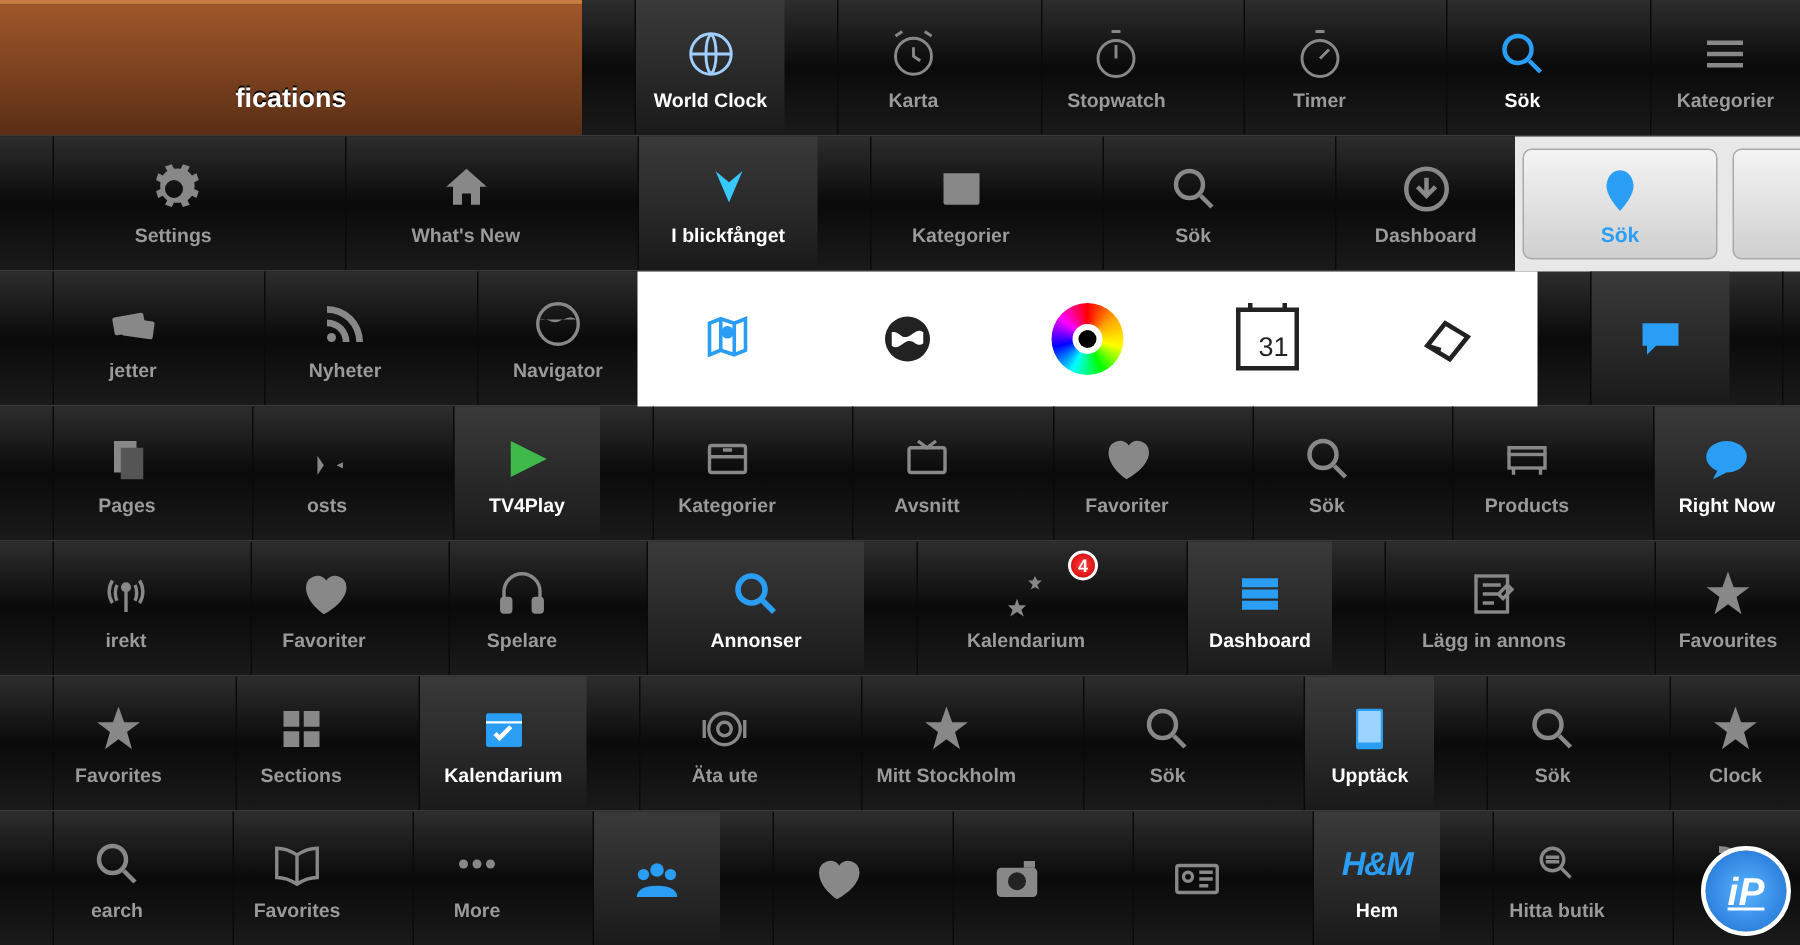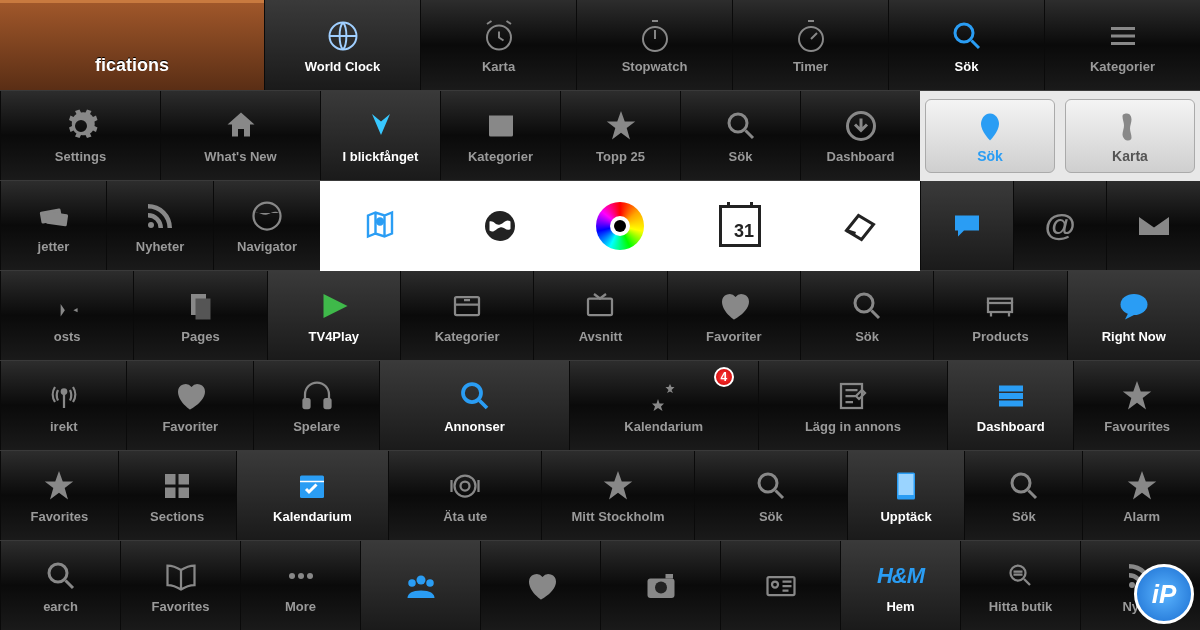--- a/index.html
+++ b/index.html
@@ -24,37 +24,38 @@
     align-items: center;
     justify-content: center;
     gap: 4px;
     color: #9a9a9a;
     font-size: 13px;
     font-weight: 600;
     text-align: center;
     position: relative;
     cursor: pointer;
     border-left: 1px solid #0a0a0a;
+    margin-left: 35px;
   }
   .cell.selected {
     background: linear-gradient(#3a3a3a, #1a1a1a);
     color: #fff;
   }
   .cell.selected .ico svg { filter: none; }
   .ico {
     width: 38px; height: 38px;
     display: flex; align-items: center; justify-content: center;
     color: #888;
   }
   .cell.selected .ico, .cell.blue .ico { color: #2a9df4; }
   .toprow {
     display: flex; width: 100%; height: 90px;
   }
   .toprow .left {
-    width: 264px; height: 90px;
+    width: 388px; height: 90px;
     background: linear-gradient(#a0572a, #5a2e15);
     display: flex;
     border-top: 3px solid #c97a3f;
     gap: 26px;
   }
   .toprow .left .btn {
     flex: 1; display: flex; align-items: flex-end; justify-content: center;
     color: #fff; font-weight: 700; padding-bottom: 14px; font-size: 18px;
     text-shadow: 0 -1px 0 #000;
   }
@@ -98,38 +99,39 @@
     display: flex; align-items: center; justify-content: center;
     border: 2px solid #fff;
   }
   .ip-badge {
     position: absolute; right: 6px; bottom: 6px;
     width: 60px; height: 60px; border-radius: 30px;
     background: radial-gradient(#5ab4ff, #1a6dd0);
     display: flex; align-items: center; justify-content: center;
     color: #fff; font-weight: 700; font-style: italic; font-size: 26px;
     border: 3px solid #fff;
+    text-decoration: underline;
   }
   .colorwheel {
     width: 48px; height: 48px; border-radius: 50%;
     background: conic-gradient(red, orange, yellow, lime, cyan, blue, magenta, red);
     position: relative;
   }
   .colorwheel::after {
     content: ''; position: absolute; inset: 14px;
     background: #fff; border-radius: 50%;
   }
   .colorwheel::before {
     content: ''; position: absolute; top: 18px; left: 18px;
     width: 12px; height: 12px; background: #000; border-radius: 50%; z-index: 2;
   }
   .centercal {
     width: 42px; height: 42px; border: 3px solid #222; background: #fff;
     display: flex; align-items: flex-end; justify-content: flex-end;
-    font-size: 18px; font-weight: 700; color: #222; padding: 2px 4px;
+    font-size: 18px; font-weight: 400; color: #222; padding: 2px 4px;
     position: relative;
   }
   .centercal::before {
     content: ''; position: absolute; top: -6px; left: 5px; right: 5px; height: 6px;
     border-left: 3px solid #222; border-right: 3px solid #222;
   }
   svg { width: 36px; height: 36px; }
   .hm { font-weight: 800; color: #e02020; font-size: 22px; font-style: italic; letter-spacing: -1px; }
 </style>
 </head>
@@ -225,28 +227,20 @@
     <div class="ico">
         <svg viewBox="0 0 24 24" fill="currentColor">
           <rect x="4" y="7" width="16" height="12" rx="1"></rect>
           <rect x="4" y="5" width="16" height="3"></rect>
         </svg>
       </div>
     <span>Kategorier</span>
   </div>
   <div class="cell" style="flex:0 0 120px">
     <div class="ico">
-        <svg viewBox="0 0 24 24" fill="currentColor">
-          <path d="M12 2l2.5 7h7l-5.7 4.3L18 21l-6-4.5L6 21l2.2-7.7L2.5 9h7z"></path>
-        </svg>
-      </div>
-    <span>Topp 25</span>
-  </div>
-  <div class="cell" style="flex:0 0 120px">
-    <div class="ico">
         <svg viewBox="0 0 24 24" fill="none" stroke="currentColor" stroke-width="2">
           <circle cx="10" cy="10" r="6"></circle>
           <path d="M20 20l-5-5"></path>
         </svg>
       </div>
     <span>Sök</span>
   </div>
   <div class="cell" style="flex:0 0 120px">
     <div class="ico">
         <svg viewBox="0 0 24 24" fill="none" stroke="currentColor" stroke-width="2">
@@ -342,33 +336,33 @@
           <path d="M2 6h20v12H2zM2 6l10 7L22 6"></path>
         </svg>
       </div>
   </div>
 </div>
 
 <div class="row">
   <div class="cell">
       <div class="ico">
         <svg viewBox="0 0 24 24" fill="currentColor">
-          <path d="M14 4l6 6-3 1-4 4 1 5-3-3-6 6 6-6-3-3 5 1 4-4 1-3z" transform="rotate(45 12 12)"></path>
-        </svg>
-      </div>
-      <span>osts</span>
-    </div>
-  <div class="cell">
-      <div class="ico">
-        <svg viewBox="0 0 24 24" fill="currentColor">
           <rect x="6" y="4" width="10" height="14"></rect>
           <rect x="9" y="7" width="10" height="14" fill="#555"></rect>
         </svg>
       </div>
       <span>Pages</span>
+    </div>
+  <div class="cell">
+      <div class="ico">
+        <svg viewBox="0 0 24 24" fill="currentColor">
+          <path d="M14 4l6 6-3 1-4 4 1 5-3-3-6 6 6-6-3-3 5 1 4-4 1-3z" transform="rotate(45 12 12)"></path>
+        </svg>
+      </div>
+      <span>osts</span>
     </div>
   <div class="cell selected blue">
       <div class="ico">
         <svg viewBox="0 0 24 24" fill="#3fb94a">
           <path d="M5 4l16 8-16 8z"></path>
         </svg>
       </div>
       <span>TV4Play</span>
     </div>
   <div class="cell">
@@ -465,39 +459,39 @@
     </div>
   <div class="cell" style="flex:1.5">
     <div class="ico">
         <svg viewBox="0 0 24 24" fill="currentColor">
           <path d="M8 14l1 3h3l-2 2 1 3-3-2-3 2 1-3-2-2h3zM16 4l1 2h2l-2 2 1 2-2-1-2 1 1-2-2-2h2z"></path>
         </svg>
       </div>
     <div class="badge">4</div>
     <span>Kalendarium</span>
   </div>
-  <div class="cell" style="flex:1.5">
-      <div class="ico">
-        <svg viewBox="0 0 24 24" fill="none" stroke="currentColor" stroke-width="1.5">
-          <rect x="4" y="4" width="14" height="16"></rect>
-          <path d="M7 8h8M7 12h8M7 16h5M16 14l4-4-2-2-4 4z"></path>
-        </svg>
-      </div>
-      <span>Lägg in annons</span>
-    </div>
   <div class="cell selected blue">
       <div class="ico">
         <svg viewBox="0 0 24 24" fill="#2a9df4">
           <rect x="4" y="5" width="16" height="4"></rect>
           <rect x="4" y="10" width="16" height="4"></rect>
           <rect x="4" y="15" width="16" height="4"></rect>
         </svg>
       </div>
       <span>Dashboard</span>
     </div>
+  <div class="cell" style="flex:1.5">
+      <div class="ico">
+        <svg viewBox="0 0 24 24" fill="none" stroke="currentColor" stroke-width="1.5">
+          <rect x="4" y="4" width="14" height="16"></rect>
+          <path d="M7 8h8M7 12h8M7 16h5M16 14l4-4-2-2-4 4z"></path>
+        </svg>
+      </div>
+      <span>Lägg in annons</span>
+    </div>
   <div class="cell">
       <div class="ico">
         <svg viewBox="0 0 24 24" fill="currentColor">
           <path d="M12 2l2.5 7h7l-5.7 4.3L18 21l-6-4.5L6 21l2.2-7.7L2.5 9h7z"></path>
         </svg>
       </div>
       <span>Favourites</span>
     </div>
 </div>
 
@@ -575,21 +569,21 @@
         </svg>
       </div>
       <span>Sök</span>
     </div>
   <div class="cell">
       <div class="ico">
         <svg viewBox="0 0 24 24" fill="currentColor">
           <path d="M12 2l2.5 7h7l-5.7 4.3L18 21l-6-4.5L6 21l2.2-7.7L2.5 9h7z"></path>
         </svg>
       </div>
-      <span>Alarm</span>
+      <span>Clock</span>
     </div>
 </div>
 
 <div class="row">
   <div class="cell">
       <div class="ico">
         <svg viewBox="0 0 24 24" fill="none" stroke="currentColor" stroke-width="2">
           <circle cx="10" cy="10" r="6"></circle>
           <path d="M20 20l-5-5"></path>
         </svg>

